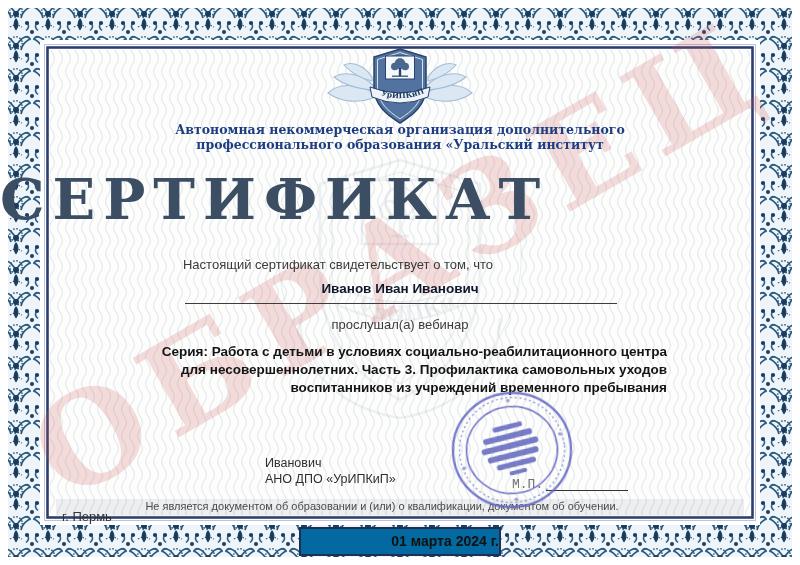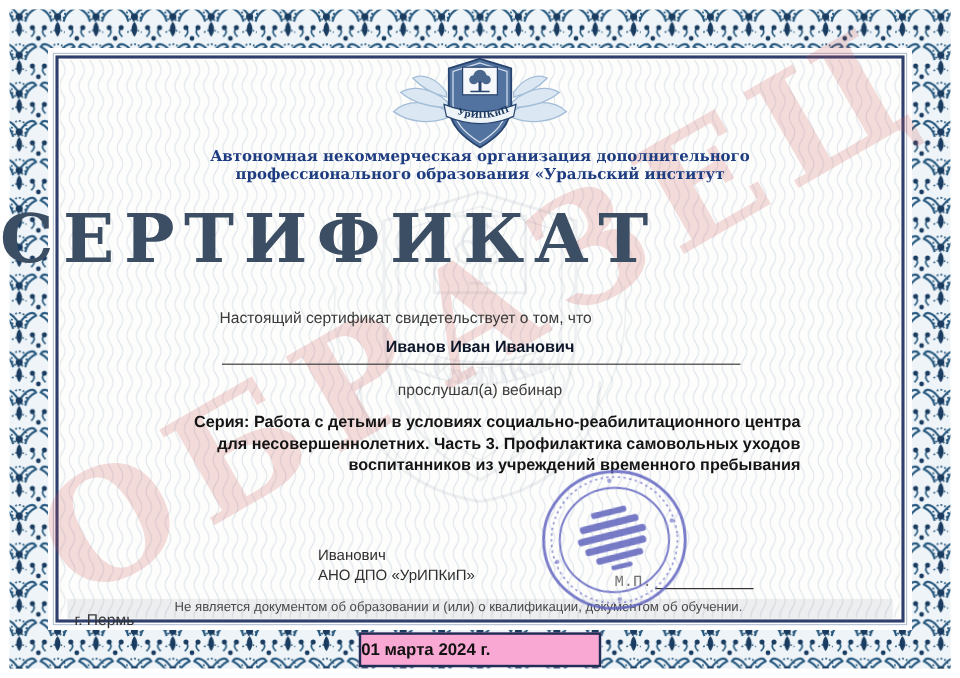--- a/index.html
+++ b/index.html
@@ -47,22 +47,22 @@
   .disclaimer-band{
     left:56px;top:499px;width:688px;height:18px;
     background:rgba(125,132,145,0.12);z-index:2;
   }
   .disclaimer{
     left:56px;top:500px;width:628px;text-align:center;
     font-size:11px;color:#4a4a4a;z-index:3;padding-left:12px;
   }
   .date-box{
     left:299px;top:527px;width:202px;height:29px;
-    background:#f9a8d4;border:2px solid #1f2e55;box-sizing:border-box;
-    text-align:left;line-height:25px;font-size:14px;font-weight:700;color:#111;
+    background:#0369a1;border:2px solid #1f2e55;box-sizing:border-box;
+    text-align:right;line-height:25px;font-size:14px;font-weight:700;color:#111;
     z-index:5;
   }
 </style>
 </head>
 <body>
 
 <div class="page">
 
   <svg class="abs bg-svg" width="800" height="565" viewBox="0 0 800 565">
     <defs>

